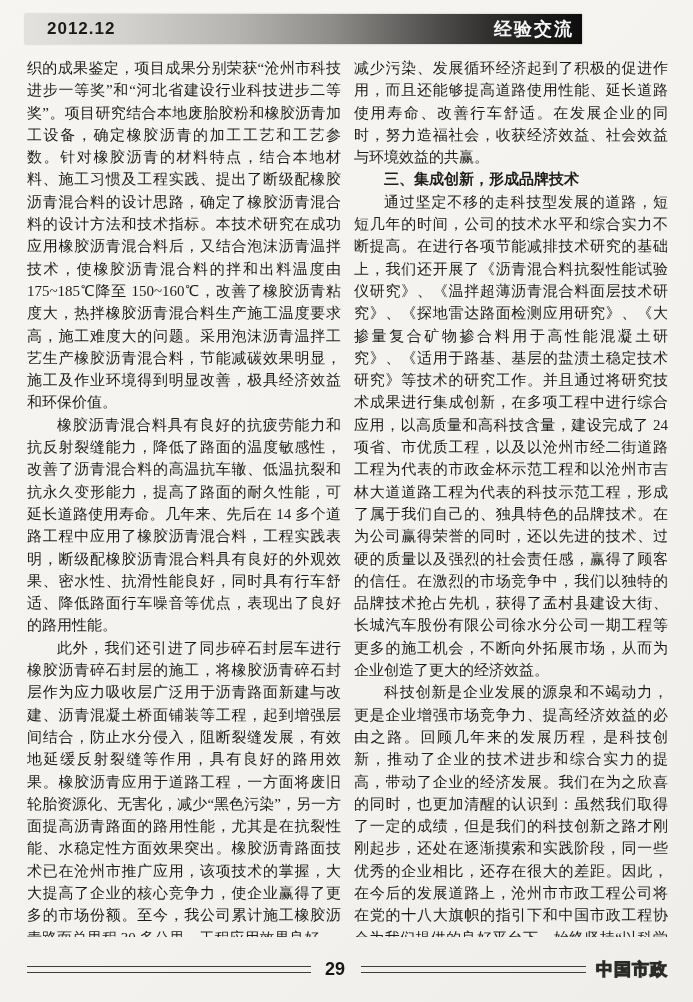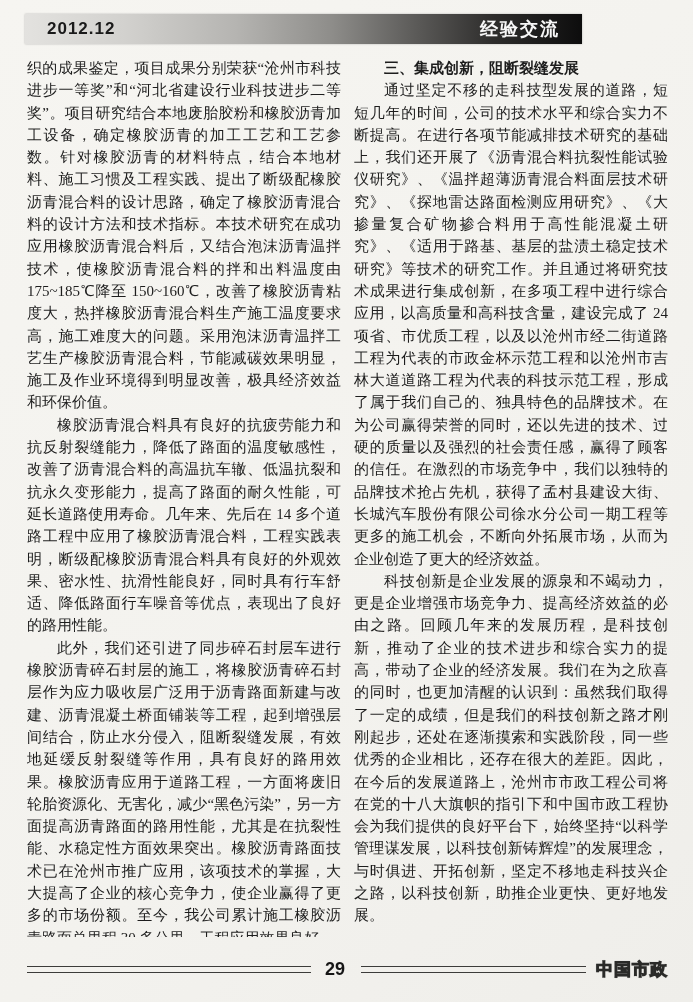--- a/index.html
+++ b/index.html
@@ -26,21 +26,21 @@
     display: flex; align-items: center; justify-content: space-between;
     box-shadow: 0 0 2px rgba(0,0,0,.25);
   }
   .issue-date {
     font-family: "Liberation Sans", sans-serif;
     font-weight: bold; font-size: 17px; color: #1a1a1a;
     padding-left: 22px; letter-spacing: 1px;
   }
   .section-title {
     font-size: 18px; font-weight: bold; color: #f7f7f7;
-    padding-right: 22px; letter-spacing: 2px;
+    padding-right: 8px; letter-spacing: 2px;
   }
 
   
   .columns {
     position: absolute; left: 27px; top: 57px;
     width: 641px; height: 880px;
     display: flex; gap: 13px;
   }
   .col {
     width: 314px; height: 880px; overflow: hidden;
@@ -92,21 +92,22 @@
   <div class="columns">
 
     <div class="col">
       <p>织的成果鉴定，项目成果分别荣获“沧州市科技进步一等奖”和“河北省建设行业科技进步二等奖”。项目研究结合本地废胎胶粉和橡胶沥青加工设备，确定橡胶沥青的加工工艺和工艺参数。针对橡胶沥青的材料特点，结合本地材料、施工习惯及工程实践、提出了断级配橡胶沥青混合料的设计思路，确定了橡胶沥青混合料的设计方法和技术指标。本技术研究在成功应用橡胶沥青混合料后，又结合泡沫沥青温拌技术，使橡胶沥青混合料的拌和出料温度由 175~185℃降至 150~160℃，改善了橡胶沥青粘度大，热拌橡胶沥青混合料生产施工温度要求高，施工难度大的问题。采用泡沫沥青温拌工艺生产橡胶沥青混合料，节能减碳效果明显，施工及作业环境得到明显改善，极具经济效益和环保价值。</p>
       <p class="indent">橡胶沥青混合料具有良好的抗疲劳能力和抗反射裂缝能力，降低了路面的温度敏感性，改善了沥青混合料的高温抗车辙、低温抗裂和抗永久变形能力，提高了路面的耐久性能，可延长道路使用寿命。几年来、先后在 14 多个道路工程中应用了橡胶沥青混合料，工程实践表明，断级配橡胶沥青混合料具有良好的外观效果、密水性、抗滑性能良好，同时具有行车舒适、降低路面行车噪音等优点，表现出了良好的路用性能。</p>
       <p class="indent">此外，我们还引进了同步碎石封层车进行橡胶沥青碎石封层的施工，将橡胶沥青碎石封层作为应力吸收层广泛用于沥青路面新建与改建、沥青混凝土桥面铺装等工程，起到增强层间结合，防止水分侵入，阻断裂缝发展，有效地延缓反射裂缝等作用，具有良好的路用效果。橡胶沥青应用于道路工程，一方面将废旧轮胎资源化、无害化，减少“黑色污染”，另一方面提高沥青路面的路用性能，尤其是在抗裂性能、水稳定性方面效果突出。橡胶沥青路面技术已在沧州市推广应用，该项技术的掌握，大大提高了企业的核心竞争力，使企业赢得了更多的市场份额。至今，我公司累计施工橡胶沥青路面总里程 30 多公里，工程应用效果良好。</p>
 
     </div>
 
     <div class="col">
-      <p class="heading">三、集成创新，阻断裂缝发展</p>
+      <p>减少污染、发展循环经济起到了积极的促进作用，而且还能够提高道路使用性能、延长道路使用寿命、改善行车舒适。在发展企业的同时，努力造福社会，收获经济效益、社会效益与环境效益的共赢。</p>
+      <p class="heading">三、集成创新，形成品牌技术</p>
       <p class="indent">通过坚定不移的走科技型发展的道路，短短几年的时间，公司的技术水平和综合实力不断提高。在进行各项节能减排技术研究的基础上，我们还开展了《沥青混合料抗裂性能试验仪研究》、《温拌超薄沥青混合料面层技术研究》、《探地雷达路面检测应用研究》、《大掺量复合矿物掺合料用于高性能混凝土研究》、《适用于路基、基层的盐渍土稳定技术研究》等技术的研究工作。并且通过将研究技术成果进行集成创新，在多项工程中进行综合应用，以高质量和高科技含量，建设完成了 24 项省、市优质工程，以及以沧州市经二街道路工程为代表的市政金杯示范工程和以沧州市吉林大道道路工程为代表的科技示范工程，形成了属于我们自己的、独具特色的品牌技术。在为公司赢得荣誉的同时，还以先进的技术、过硬的质量以及强烈的社会责任感，赢得了顾客的信任。在激烈的市场竞争中，我们以独特的品牌技术抢占先机，获得了孟村县建设大街、长城汽车股份有限公司徐水分公司一期工程等更多的施工机会，不断向外拓展市场，从而为企业创造了更大的经济效益。</p>
       <p class="indent"><span>科技创新是企业发展的源泉和不竭动力，更是企业增强市场竞争力、提高经济效益的必由之路。回顾几年来的发展历程，是科技创新，推动了企业的技术进步和综合实力的提高，带动了企业的经济发展。我们在为之欣喜的同时，也更加清醒的认识到：虽然我们取得了一定的成绩，但是我们的科技创新之路才刚刚起步，还处在逐渐摸索和实践阶段，同一些优秀的企业相比，还存在很大的差距。因此，在今后的发展道路上，沧州市市政工程公司将在党的十八大旗帜的指引下和中国市政工程协会为我们提供的良好平台下，始终坚持“以科学管理谋发展，以科技创新铸辉煌”的发展理念，与时俱进、开拓创新，坚定不移地走科技兴企之路，以科技创新，助推企业更快、更好地发展。</span></p>
     </div>
 
   </div>
 
   <div class="footer">
     <div class="rule rule-left"></div>
     <span class="page-number">29</span>
     <div class="rule rule-right"></div>

